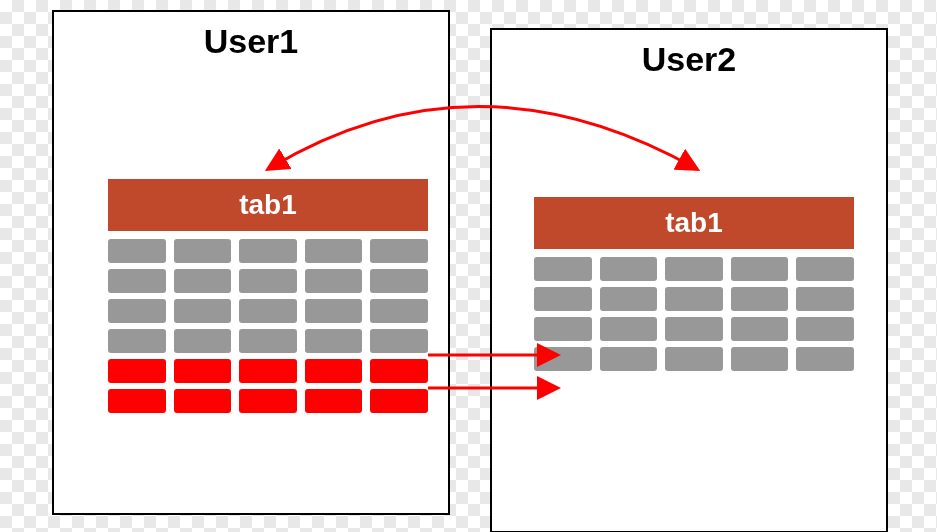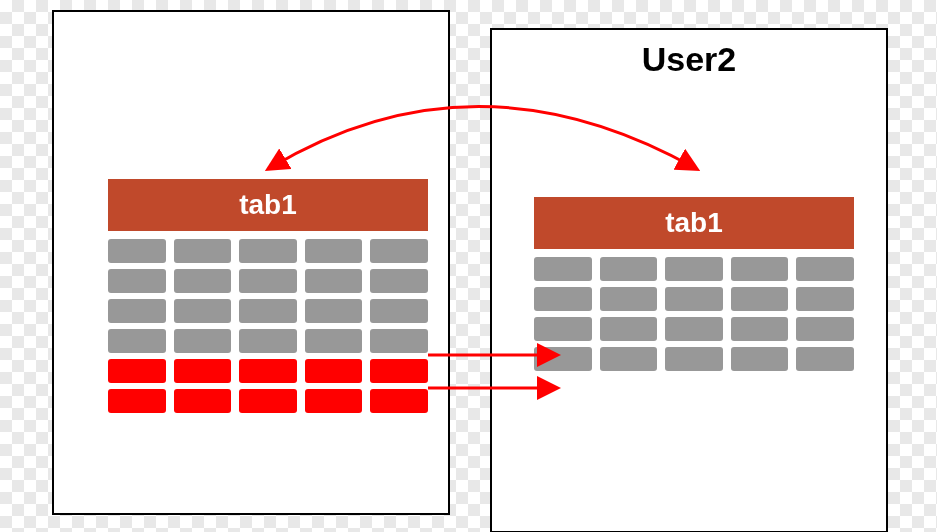--- a/index.html
+++ b/index.html
@@ -61,20 +61,21 @@
       position: absolute;
       left: 0; top: 0;
       width: 937px; height: 532px;
       pointer-events: none;
     }
   </style>
 </head>
 <body>
 
 <div class="panel panel1">
+  <div class="panel-title">User1</div>
   <div class="tab-block tab-block1">
     <div class="tab-header">tab1</div>
     <div class="cell-grid">
       <div class="cell gray"></div>
       <div class="cell gray"></div>
       <div class="cell gray"></div>
       <div class="cell gray"></div>
       <div class="cell gray"></div>
       <div class="cell gray"></div>
       <div class="cell gray"></div>

